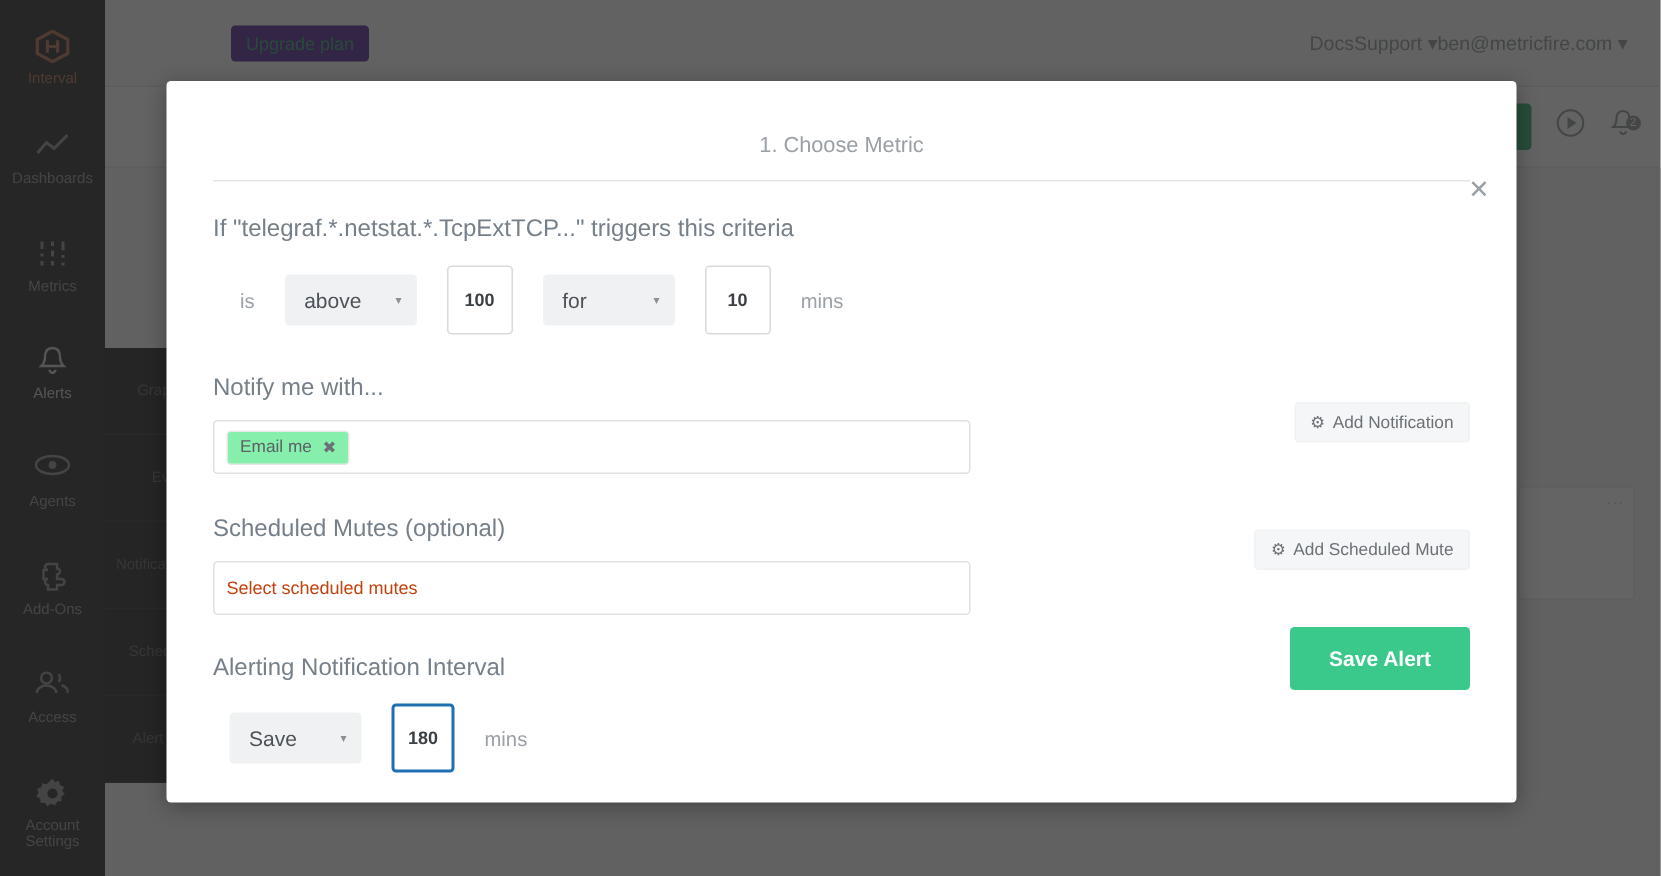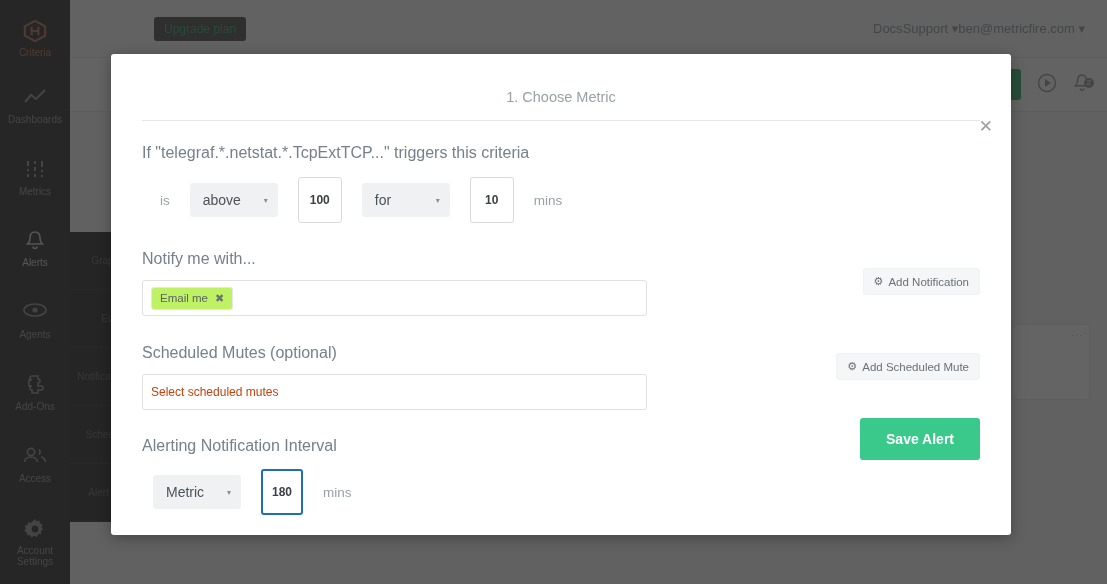--- a/index.html
+++ b/index.html
@@ -80,21 +80,21 @@
     position: absolute;
     left: 70px; top: 0;
     right: 0; height: 58px;
     background: #f6f7f8;
     display: flex;
     align-items: center;
     border-bottom: 1px solid #e3e5e7;
   }
   .upgrade-pill {
     margin-left: 84px;
-    background: #404040;
+    background: #4c1d95;
     color: #2e9e68;
     font-size: 12px;
     padding: 5px 10px;
     border-radius: 3px;
   }
   .topbar-right {
     margin-left: auto;
     display: flex;
     align-items: center;
     padding-right: 22px;
@@ -286,21 +286,21 @@
     border-radius: 3px;
     background: #fff;
     display: flex;
     align-items: center;
     padding: 0 8px;
   }
   .field-box.tall { height: 36px; }
   .placeholder { font-size: 12px; color: #c2410c; }
 
   .chip {
-    background: #bef264;
+    background: #86efac;
     border: 1px solid #e6e7e9;
     border-radius: 3px;
     font-size: 11.5px;
     color: #5b6166;
     padding: 4px 8px;
     display: inline-flex;
     align-items: center;
     gap: 7px;
     justify-content: flex-end;
   }
@@ -355,21 +355,21 @@
 
     <div class="rail">
 
       <div class="rail-item brand">
         <span class="ricon">
           <svg width="30" height="22" viewBox="0 0 30 26">
             <path d="M15 1 L27 7.5 L27 18.5 L15 25 L3 18.5 L3 7.5 Z" fill="none" stroke="#b2674a" stroke-width="2.5"></path>
             <path d="M11 8 L11 18 M19 8 L19 18 M11 13 L19 13" stroke="#b2674a" stroke-width="2.5" fill="none"></path>
           </svg>
         </span>
-        <span>Criteria</span>
+        <span>Interval</span>
       </div>
 
       <div class="rail-item">
         <span class="ricon">
           <svg width="24" height="20" viewBox="0 0 24 20">
               <polyline points="2,15 8,8 13,12 22,3" fill="none" stroke="#8d8d8d" stroke-width="2"></polyline>
             </svg>
         </span>
         <span>Dashboards</span>
       </div>
@@ -531,21 +531,21 @@
     </button>
 
     <div class="field-box tall">
       <span class="placeholder">Select scheduled mutes</span>
     </div>
 
     <h3 class="section-title h-interval">Alerting Notification Interval</h3>
 
     <div class="row r-interval">
       <div class="select-box w-wide">
-        <span>Metric</span>
+        <span>Save</span>
         <span class="caret">▾</span>
       </div>
       <input class="num-input focused" value="180" style="">
       <span class="word">mins</span>
     </div>
 
     <button class="save-btn">Save Alert</button>
   </div>
 </div>
 

